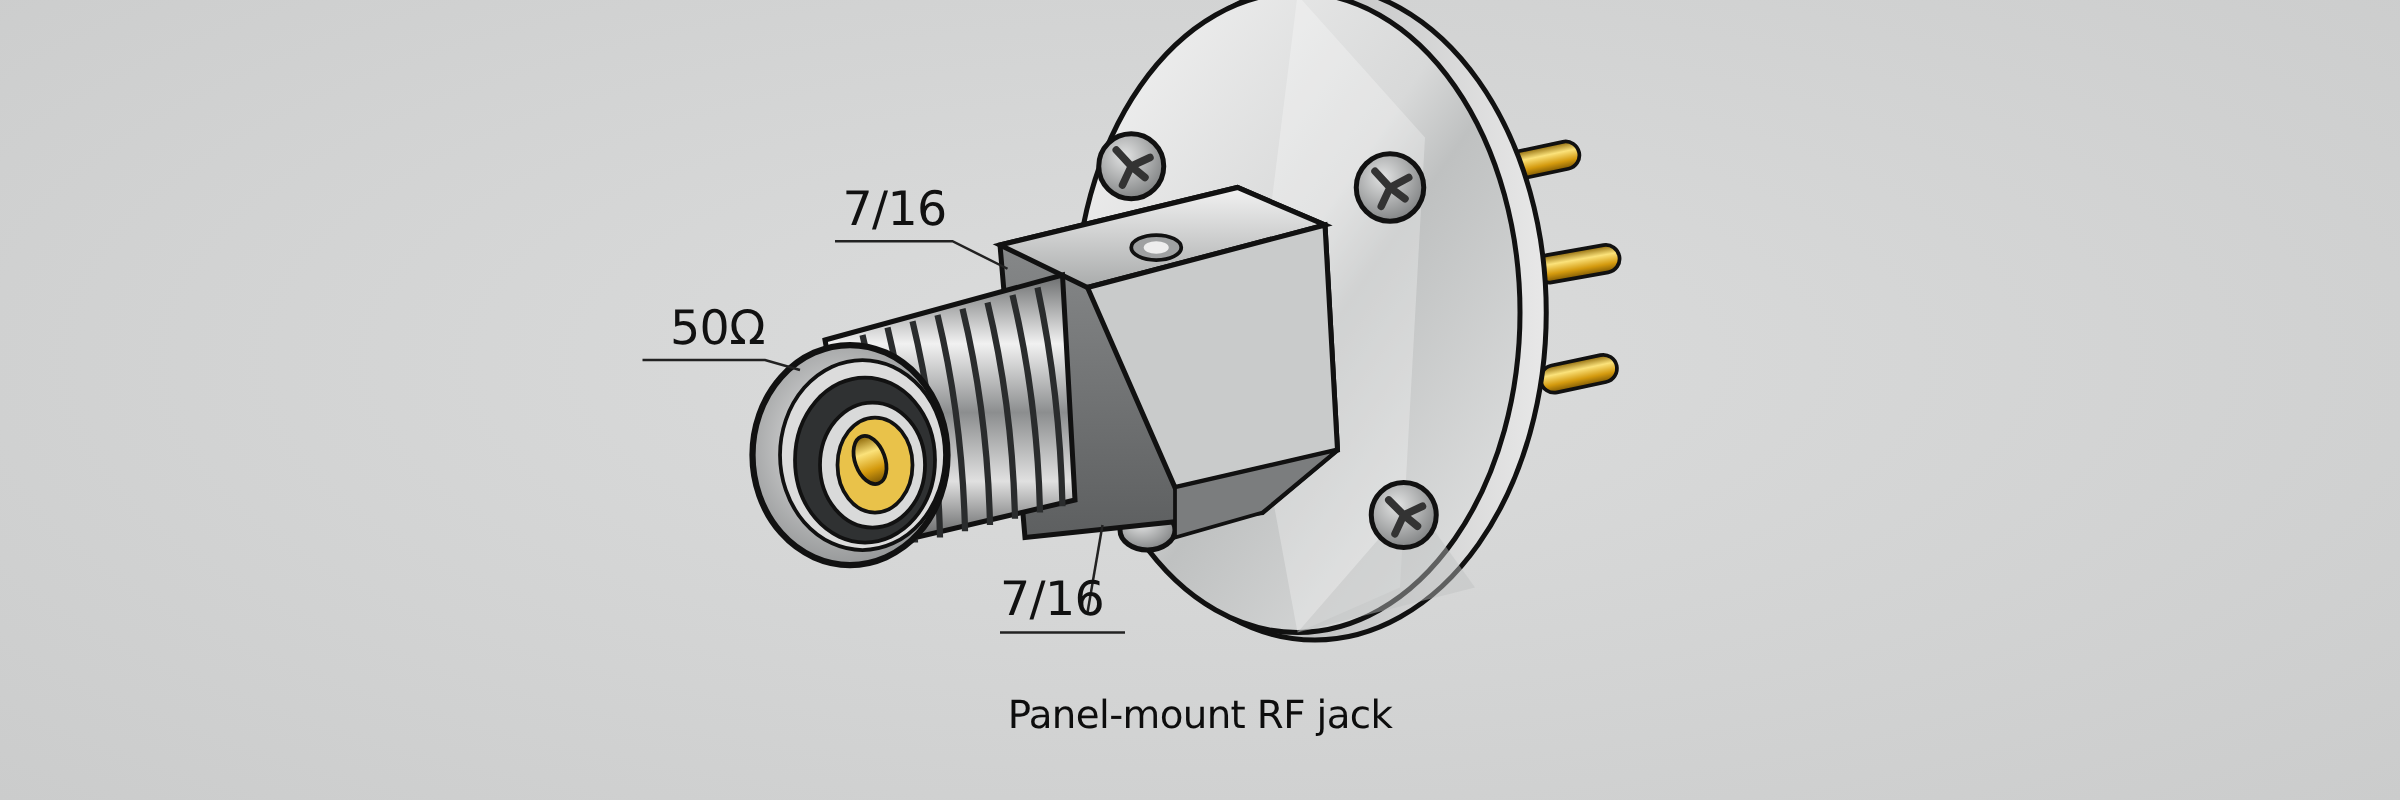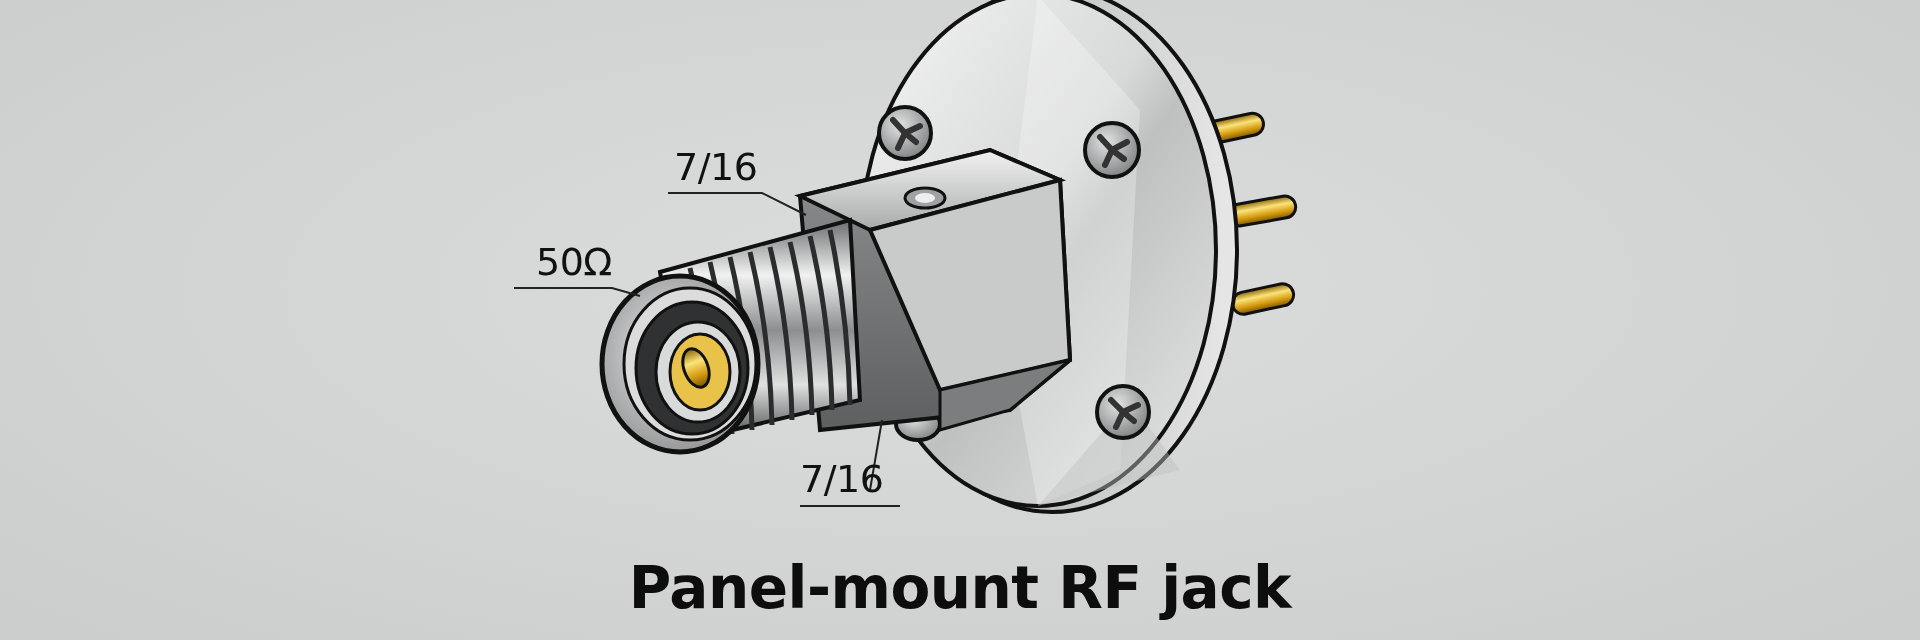--- a/index.html
+++ b/index.html
@@ -11,21 +11,21 @@
   }
   .stage { position: absolute; left: 0; top: 0; width: 1920px; height: 640px; }
   .bg { position:absolute; inset:0; background: radial-gradient(ellipse at 50% 45%, #dcdddd 0%, #d2d3d3 60%, #cbcccc 100%); }
   svg.art { position: absolute; left: 0; top: 0; }
   .label {
     position: absolute; color: #111; font-size: 38px; letter-spacing: -0.5px;
     font-family: "DejaVu Sans", sans-serif;
   }
   .caption {
     position: absolute; left: 0; width: 1920px; top: 554px; text-align: center;
-    font-size: 58px; font-weight: bold; color: #0d0d0d;
+    font-size: 31px; font-weight: normal; color: #0d0d0d;
     font-family: "DejaVu Sans", sans-serif; letter-spacing: -0.5px;
   }
 </style>
 </head>
 <body>
 
 <div class="stage">
   <div class="bg"></div>
 
   <svg class="art" width="1920" height="640" viewBox="0 0 1920 640">

